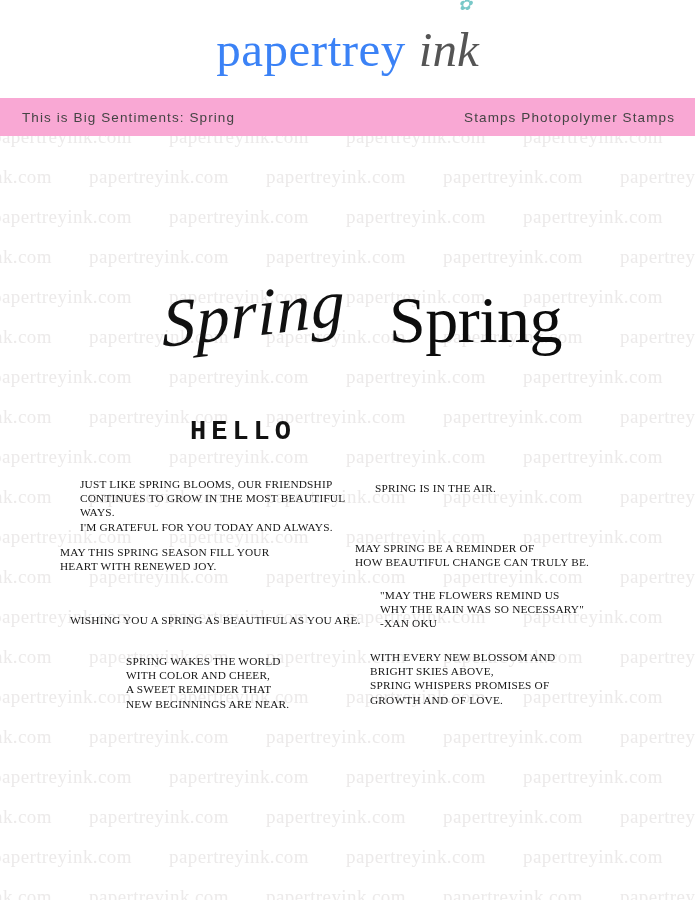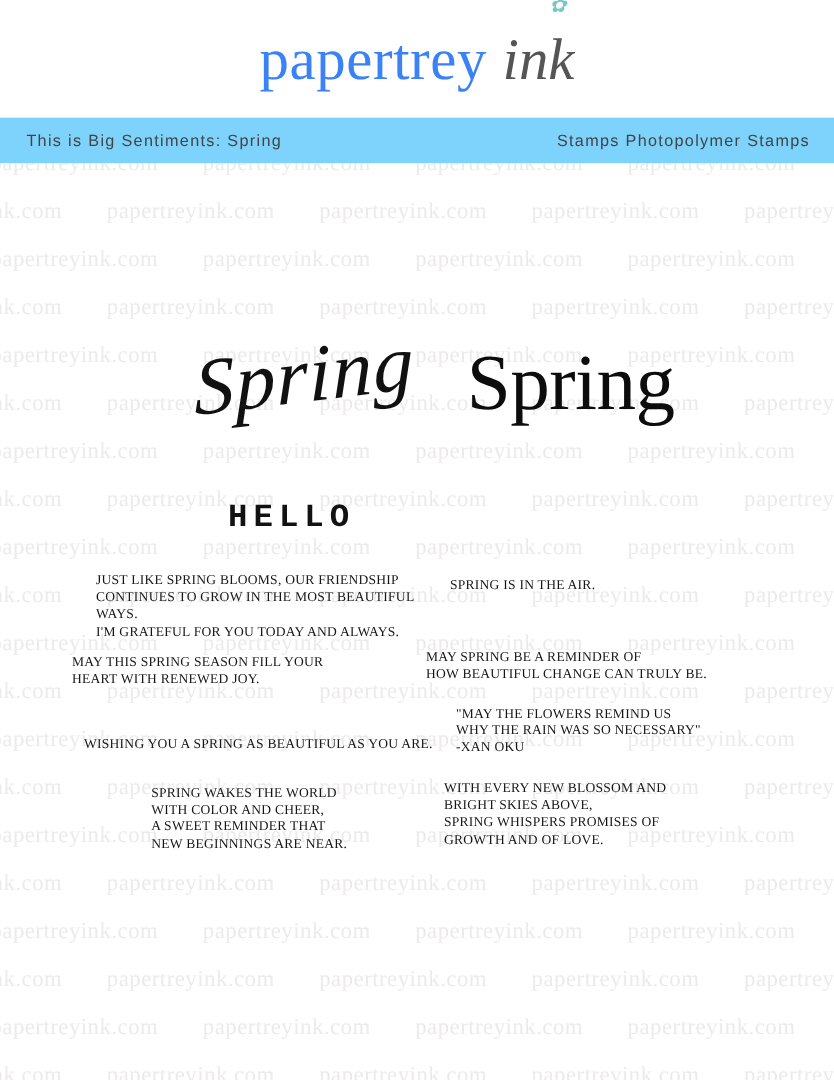--- a/index.html
+++ b/index.html
@@ -55,21 +55,21 @@
     height: 16px;
     color: #79c8c8;
     font-size: 17px;
     line-height: 16px;
     text-align: center;
   }
 
   
   .title-bar {
     height: 38px;
-    background: #7dd3fc;
+    background: #f9a8d4;
     display: flex;
     align-items: center;
     position: relative;
     z-index: 5;
   }
   .title-left {
     padding-left: 22px;
     font-size: 13.5px;
     letter-spacing: 1.1px;
     color: #444444;

